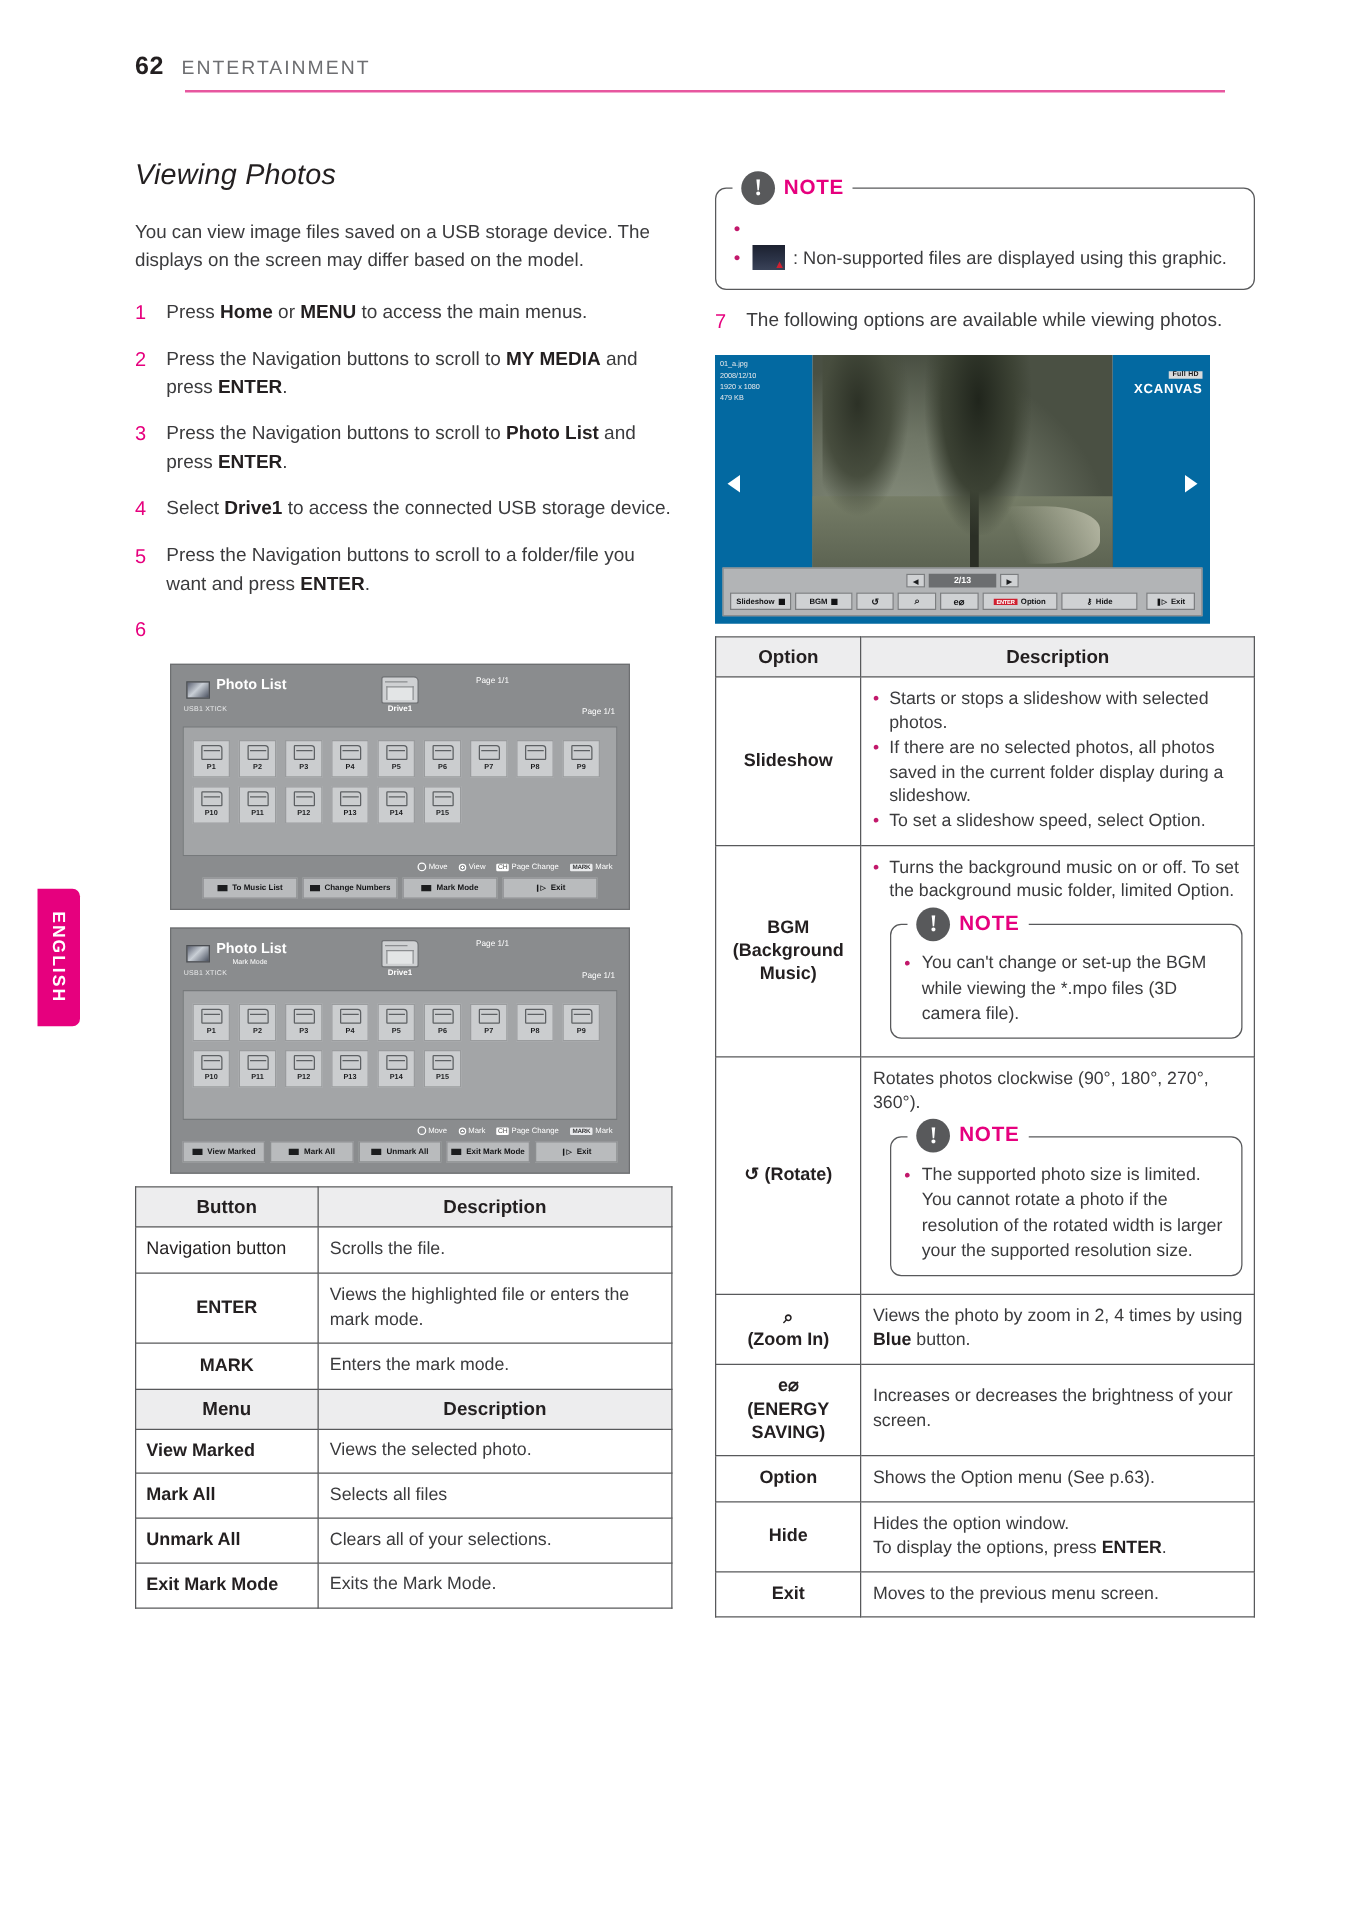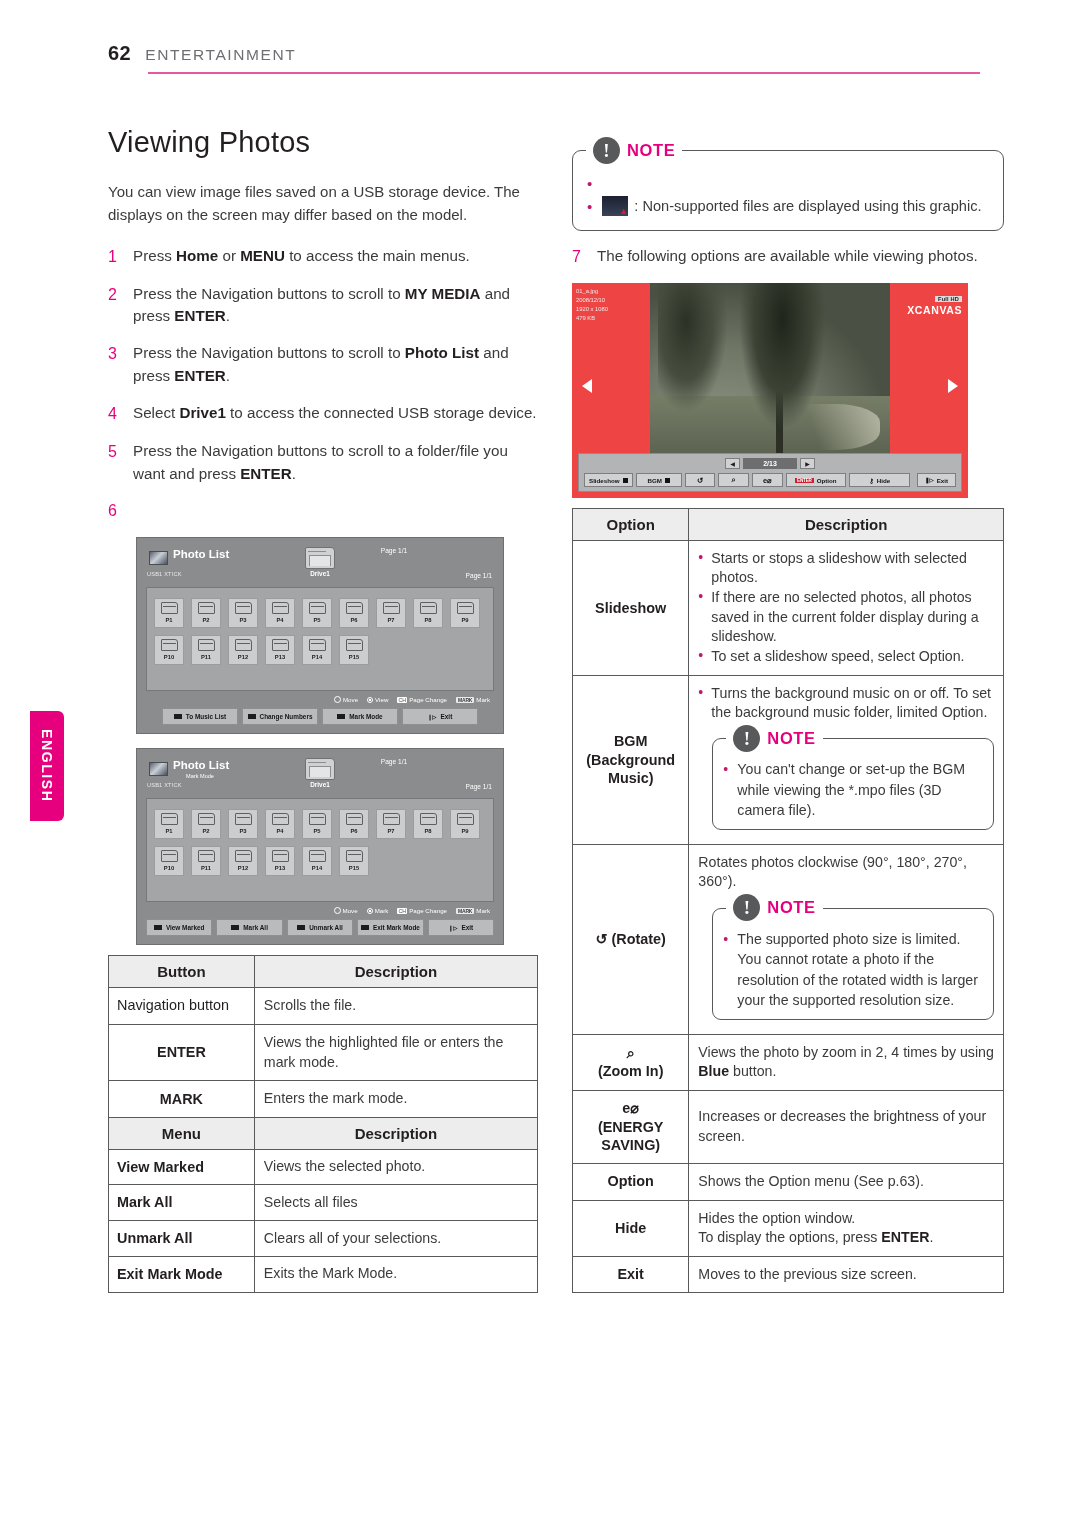--- a/index.html
+++ b/index.html
@@ -30,22 +30,22 @@
     writing-mode: vertical-rl;
     font-size: 14px; font-weight: bold; letter-spacing: 1.6px;
     color: #ffffff;
   }
 
   
   .col-left  { position: absolute; left: 108px; top: 126px; width: 430px; }
   .col-right { position: absolute; left: 572px; top: 144px; width: 432px; }
 
   h1.section-title {
-    font-size: 29px; font-weight: normal; color: #231f20;
-    letter-spacing: .2px; margin-bottom: 22px;
+    font-size: 23px; font-weight: normal; color: #231f20;
+    letter-spacing: .2px; margin-bottom: 22px; font-style: italic;
   }
   p.body-text { font-size: 15px; line-height: 1.52; color: #3b3b3d; }
 
   ol.steps { list-style: none; margin-top: 18px; }
   ol.steps li { display: flex; gap: 11px; margin-bottom: 14px; }
   ol.steps .num {
     color: #e6007e; font-size: 16px; font-weight: normal;
     min-width: 14px; line-height: 1.5;
   }
   ol.steps .txt { font-size: 15.2px; line-height: 1.5; color: #3b3b3d; }
@@ -183,21 +183,21 @@
   .tv-btn {
     flex: 1; background: #b9bbbd; border: 1px solid #8d8f91;
     height: 17px; display: flex; align-items: center; justify-content: center; gap: 4px;
     font-size: 6.4px; color: #141517; font-weight: bold;
   }
   .tv-btn .sq { width: 8px; height: 5px; background: #1b1c1e; }
   .tv-btn .exit-ic { font-size: 6.4px; }
   .tv-btns.offset { padding: 0 16px; }
 
   
-  .viewer { width: 396px; height: 215px; position: relative; background: #ef4444; margin-top: 12px; overflow: hidden; }
+  .viewer { width: 396px; height: 215px; position: relative; background: #0369a1; margin-top: 12px; overflow: hidden; }
   .viewer-photo {
     position: absolute; left: 78px; top: 0; width: 240px; height: 175px;
     background:
       radial-gradient(ellipse at 30% 85%, #8d9483 0%, #6f7666 40%, #4a5043 70%),
       linear-gradient(180deg, #cfd4d8 0%, #aeb5b9 32%, #7d8575 55%, #5d6455 100%);
   }
   .viewer-photo .tree-l { position: absolute; left: 8px; top: 0; width: 70px; height: 130px;
     background: radial-gradient(ellipse at 40% 30%, #2c3126 0%, #474d3e 45%, transparent 70%); }
   .viewer-photo .tree-c { position: absolute; left: 90px; top: -6px; width: 85px; height: 150px;
     background: radial-gradient(ellipse at 50% 28%, #20251c 0%, #3c4234 48%, transparent 72%); }
@@ -748,20 +748,20 @@
           </tr>
           <tr>
             <td class="key">Hide</td>
             <td class="val">
               <div>Hides the option window.<br>To display the options, press <span class="b">ENTER</span>.</div>
             </td>
           </tr>
           <tr>
             <td class="key">Exit</td>
             <td class="val">
-              <div>Moves to the previous size screen.</div>
+              <div>Moves to the previous menu screen.</div>
             </td>
           </tr>
         </tbody>
     </table>
 
   </div>
 </div>
 
 </body></html>

